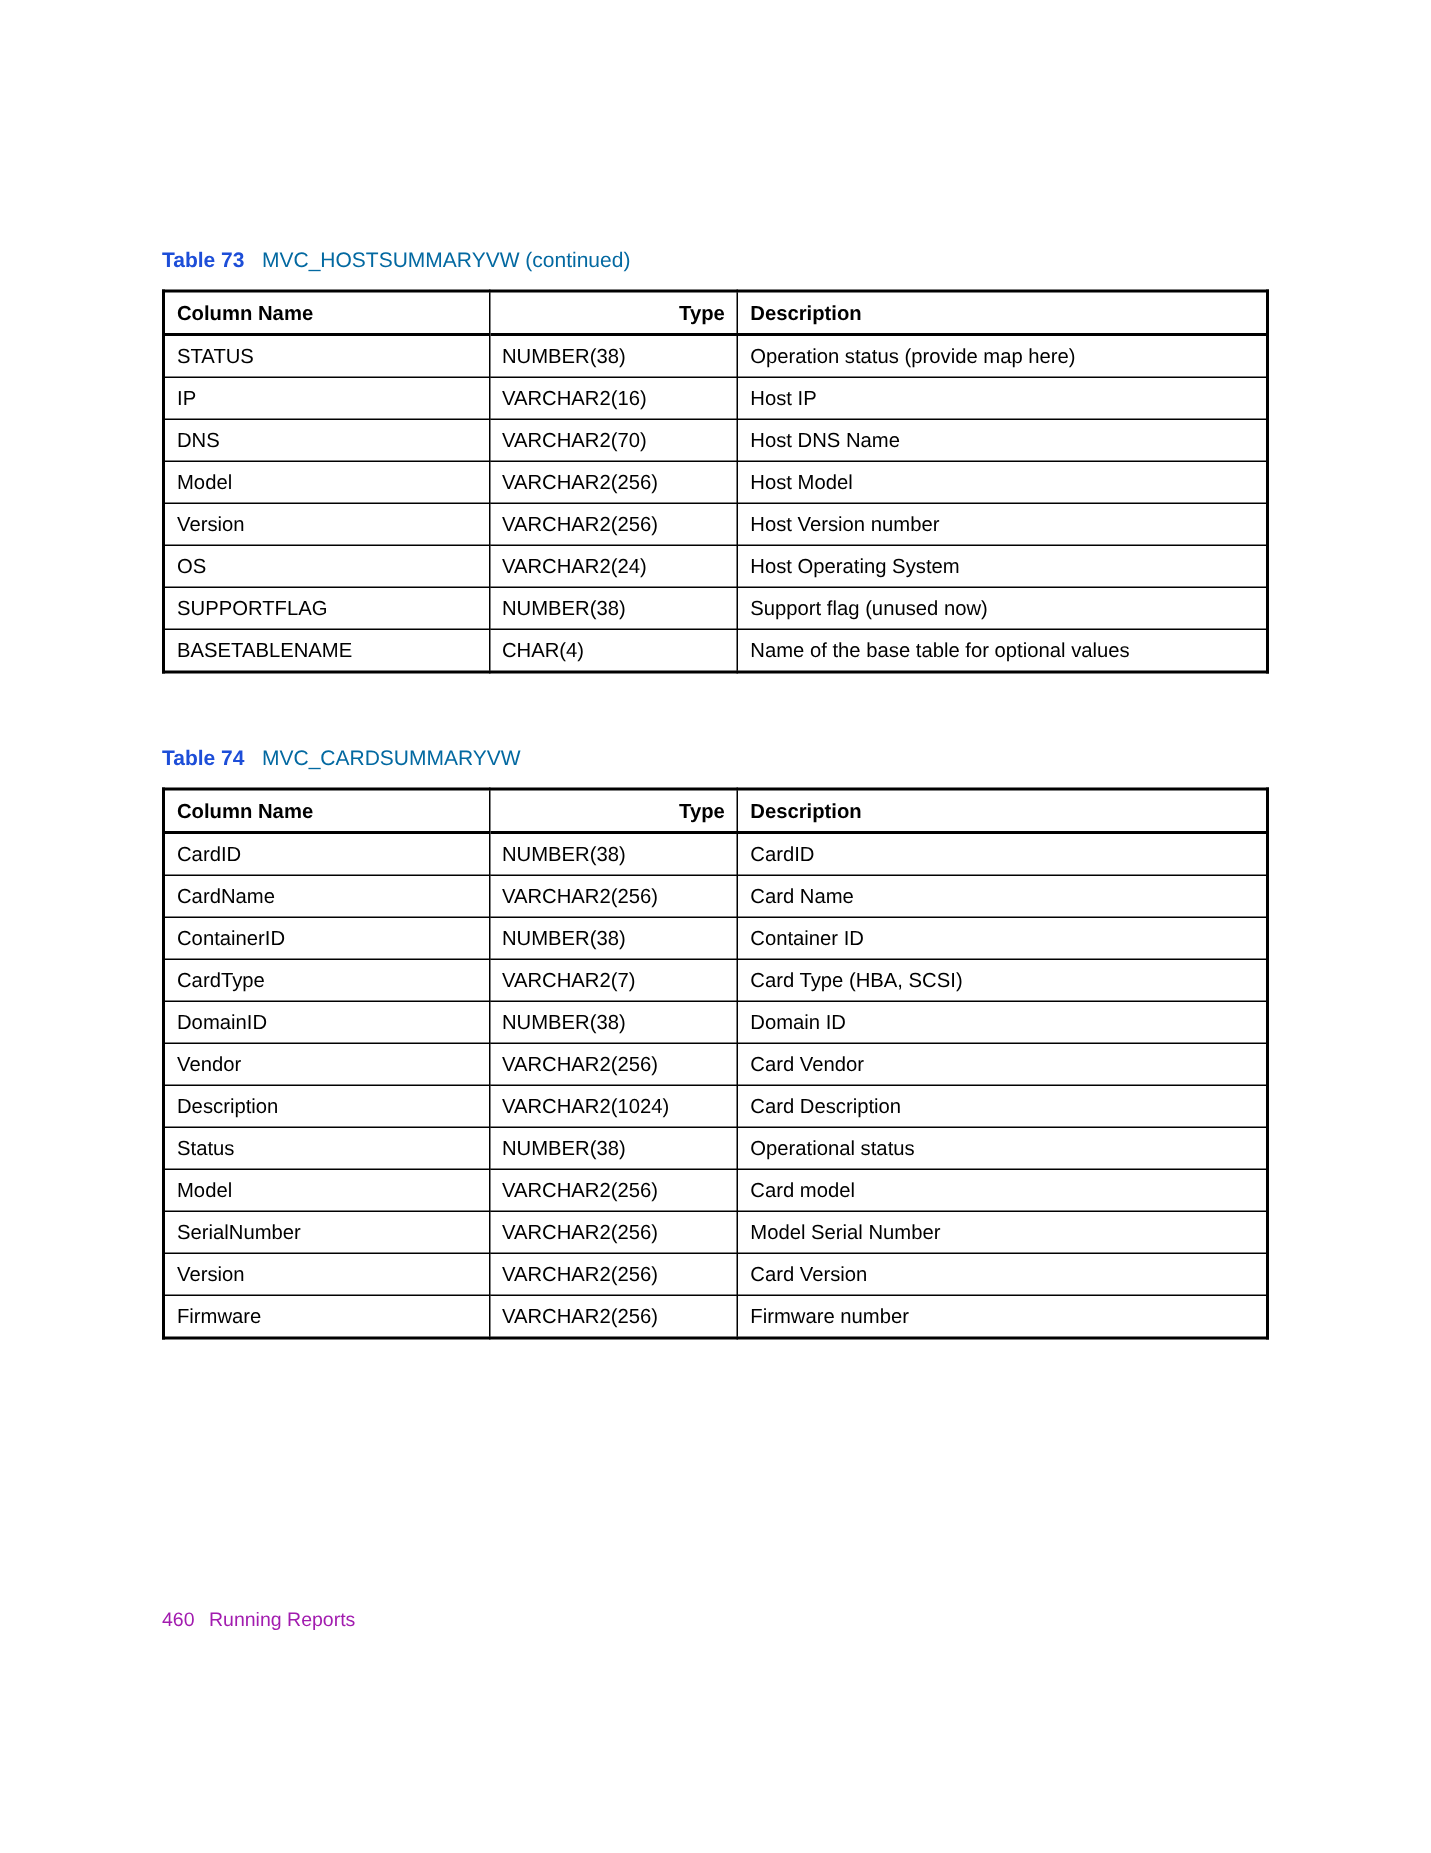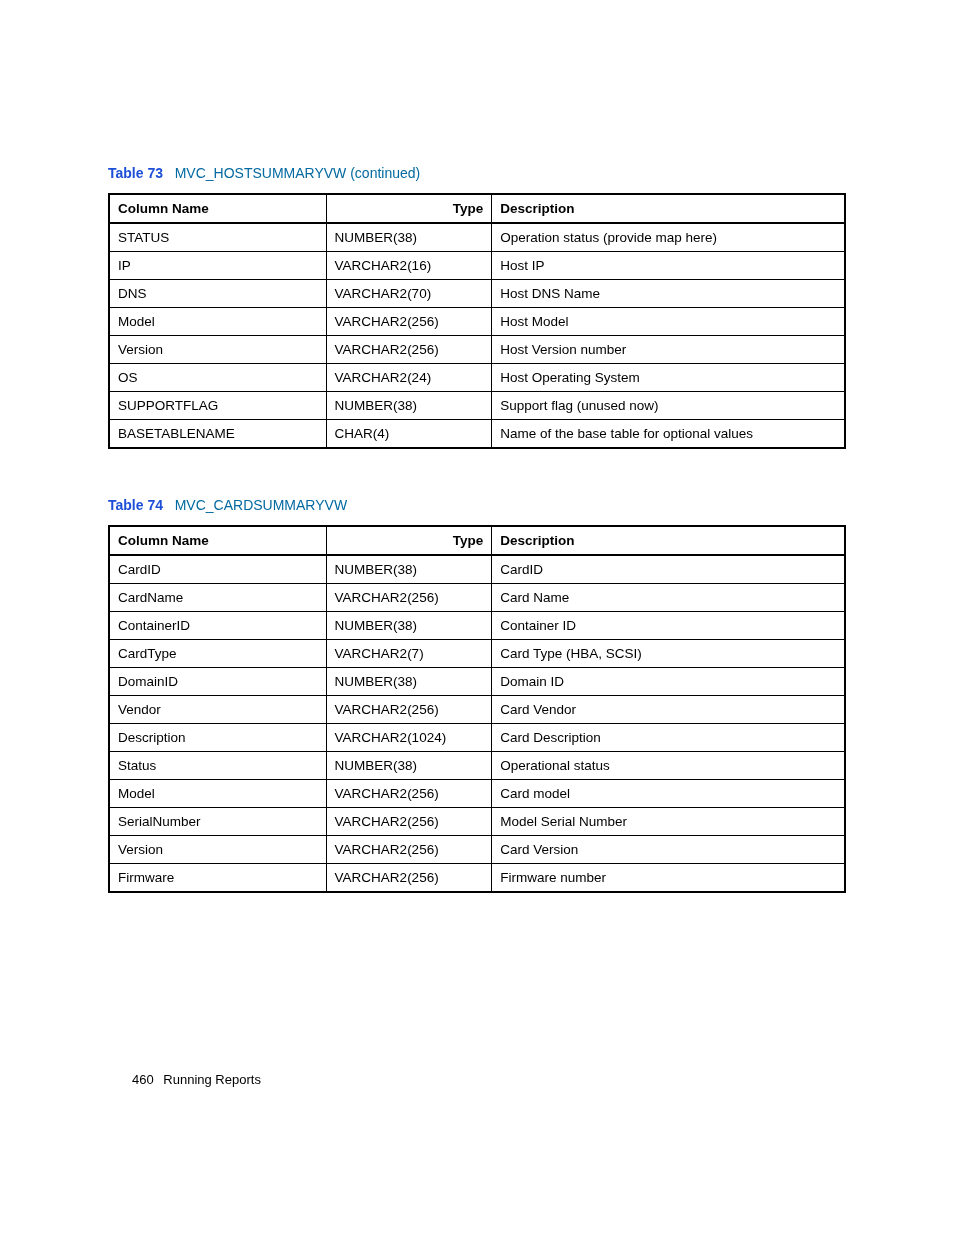--- a/index.html
+++ b/index.html
@@ -56,22 +56,21 @@
       text-align: right;
     }
     .col-desc {
       width: 48%;
     }
     .footer {
       position: absolute;
       bottom: 148px;
       left: 108px;
       font-size: 13px;
-      color: #000000;
-      margin-left: 24px;
+      color: #a21caf;
     }
     .footer .page-num {
       margin-right: 6px;
     }
   </style>
 </head>
 <body>
 
 <div class="table-caption">
   <span class="label">Table 73</span>&nbsp;&nbsp;&nbsp;<span class="title">MVC_HOSTSUMMARYVW (continued)</span>

